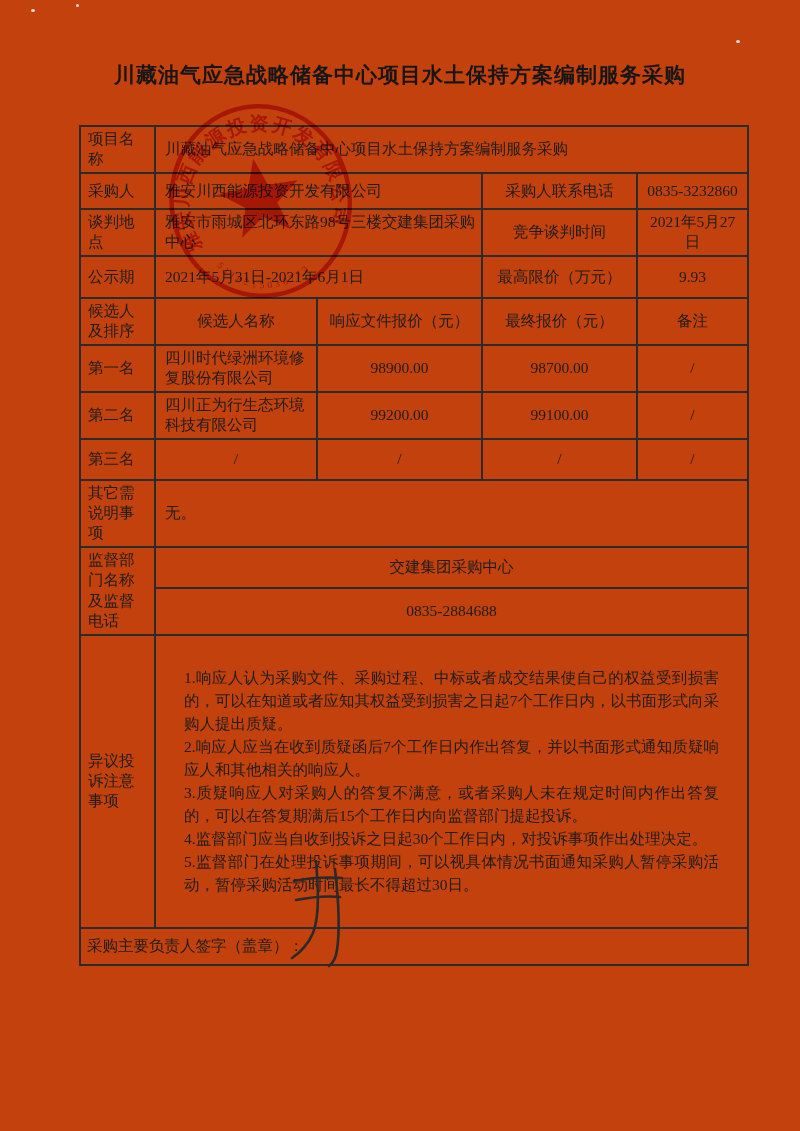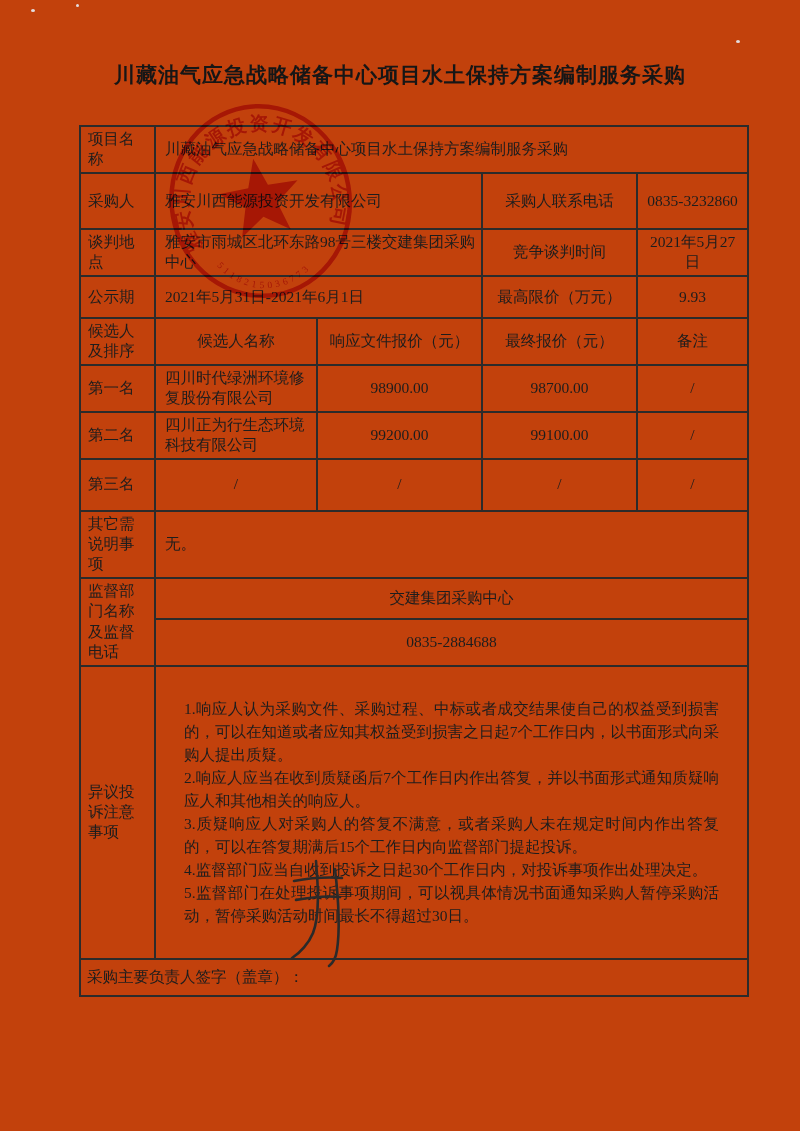--- a/index.html
+++ b/index.html
@@ -44,27 +44,27 @@
     border: 2px solid #2b2b2b;
     padding: 2px 6px;
     vertical-align: middle;
     line-height: 1.32;
     overflow: hidden;
   }
   .doc-table td.lbl  { text-align: left; word-break: break-all; padding-left: 7px; }
   .doc-table td.val  { text-align: left; padding-left: 9px; }
   .doc-table td.ctr  { text-align: center; }
   .r1  { height: 38px; }
-  .r2  { height: 56px; }
+  .r2  { height: 36px; }
   .r3  { height: 42px; }
   .r4  { height: 42px; }
   .r5  { height: 39px; }
   .r6  { height: 41px; padding-left: 12px; }
   .r7  { height: 43px; border-radius: 21px; }
-  .r8  { height: 52px; }
+  .r8  { height: 41px; }
   .r9  { height: 41px; }
   .r10a{ height: 37px; }
   .r10b{ height: 42px; }
   .r11 { height: 293px; }
   .r12 { height: 37px; }
   td.objection-cell { padding: 8px 28px; }
   td.objection-cell p {
     line-height: 23px;
     text-align: justify;
   }

